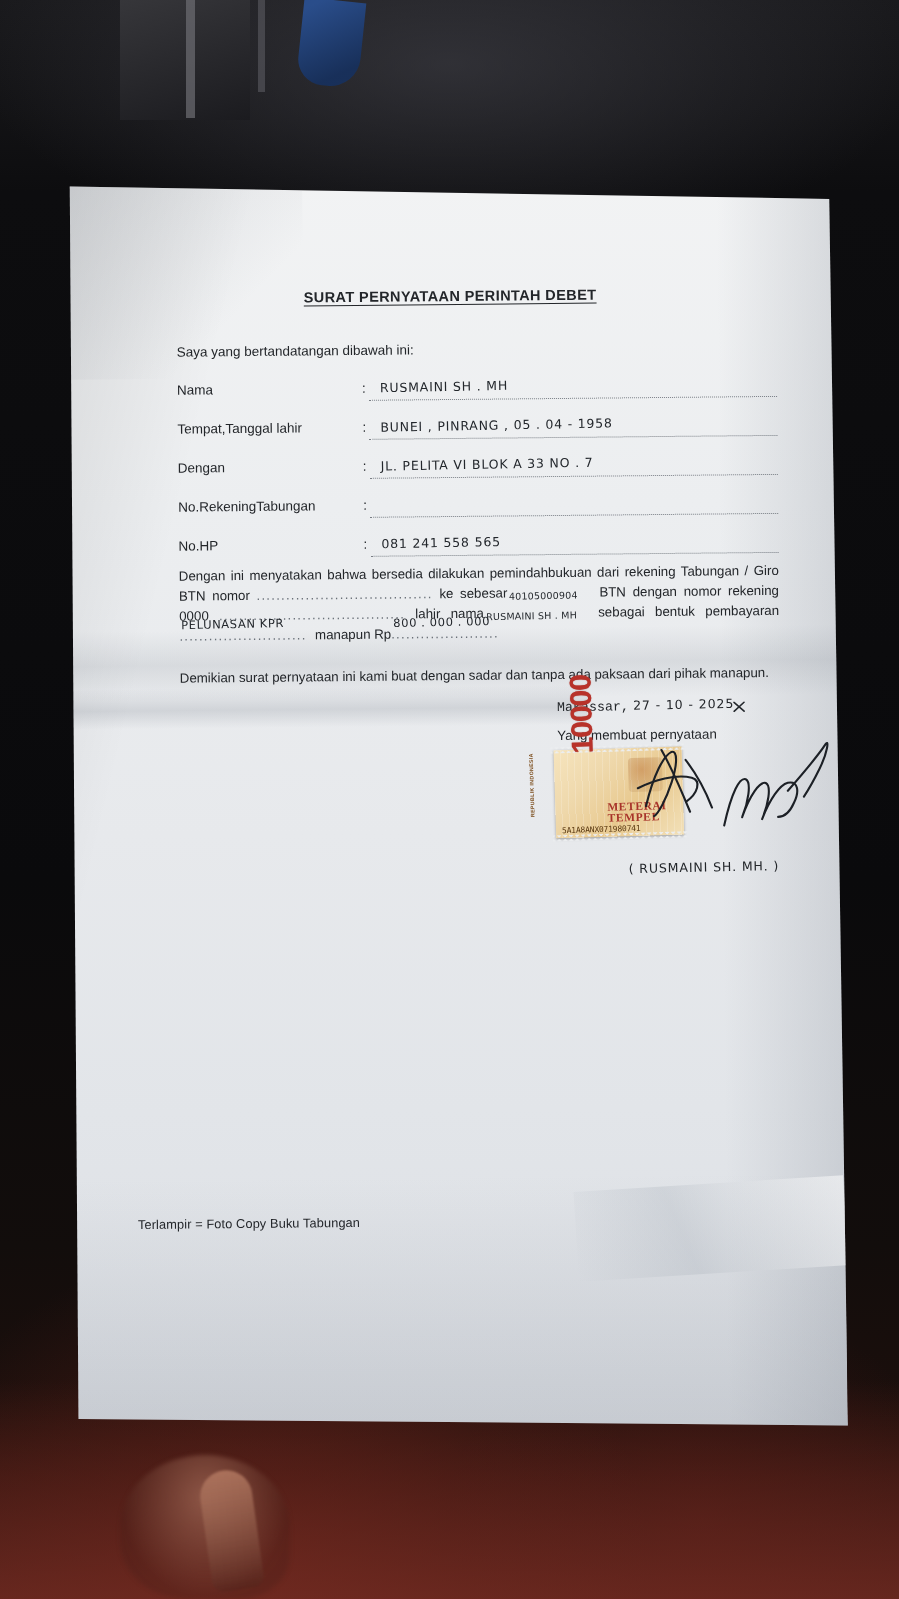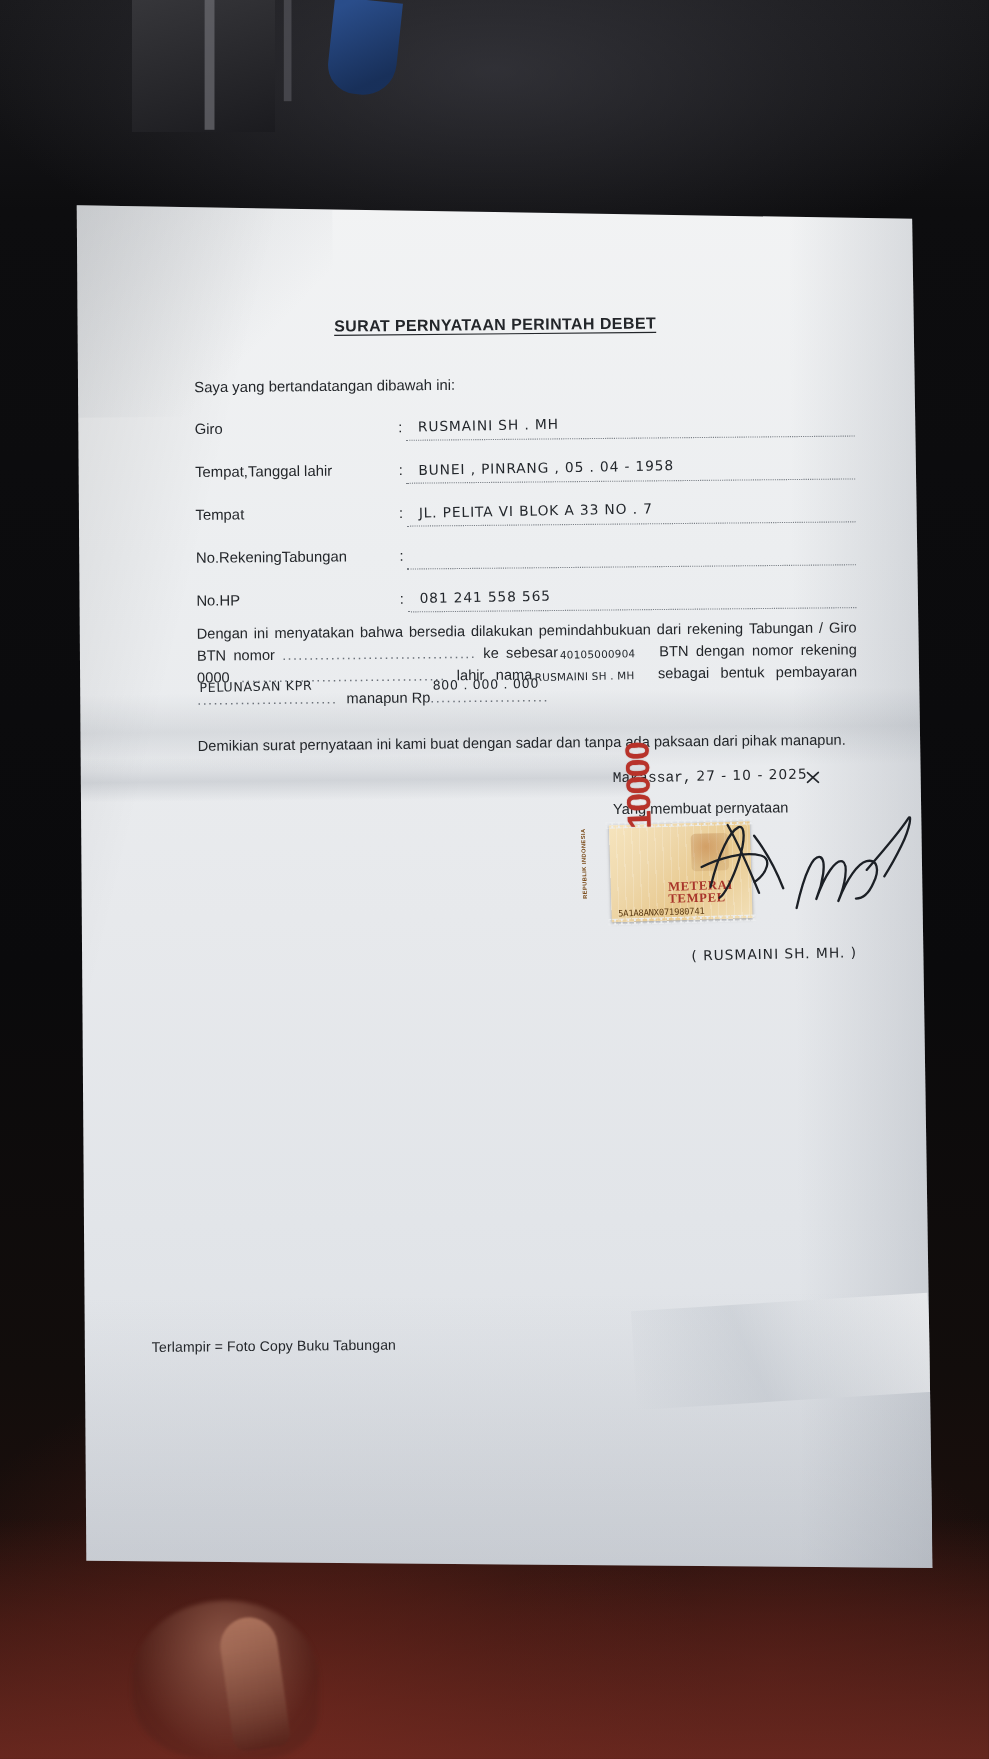--- a/index.html
+++ b/index.html
@@ -345,35 +345,35 @@
   <div class="paper-shade" id="shade-bottom"></div>
   <div class="paper-shade" id="shade-fold-right"></div>
 
   <div id="doc">
 
     <div class="doc-title">SURAT PERNYATAAN PERINTAH DEBET</div>
 
     <div class="intro">Saya yang bertandatangan dibawah ini:</div>
 
     <div class="field-row" style="top:204px">
-      <span class="field-label">Giro</span>
+      <span class="field-label">Nama</span>
       <span class="field-colon">:</span>
       <span class="field-line"></span>
       <span class="field-value">RUSMAINI  SH . MH</span>
     </div>
 
     <div class="field-row" style="top:243px">
       <span class="field-label">Tempat,Tanggal lahir</span>
       <span class="field-colon">:</span>
       <span class="field-line"></span>
       <span class="field-value">BUNEI  ,  PINRANG  ,  05 . 04 - 1958</span>
     </div>
 
     <div class="field-row" style="top:282px">
-      <span class="field-label">Tempat</span>
+      <span class="field-label">Dengan</span>
       <span class="field-colon">:</span>
       <span class="field-line"></span>
       <span class="field-value">JL.  PELITA  VI  BLOK  A 33  NO . 7</span>
     </div>
 
     <div class="field-row" style="top:321px">
       <span class="field-label">No.RekeningTabungan</span>
       <span class="field-colon">:</span>
       <span class="field-line"></span>
       <span class="field-value"></span>

